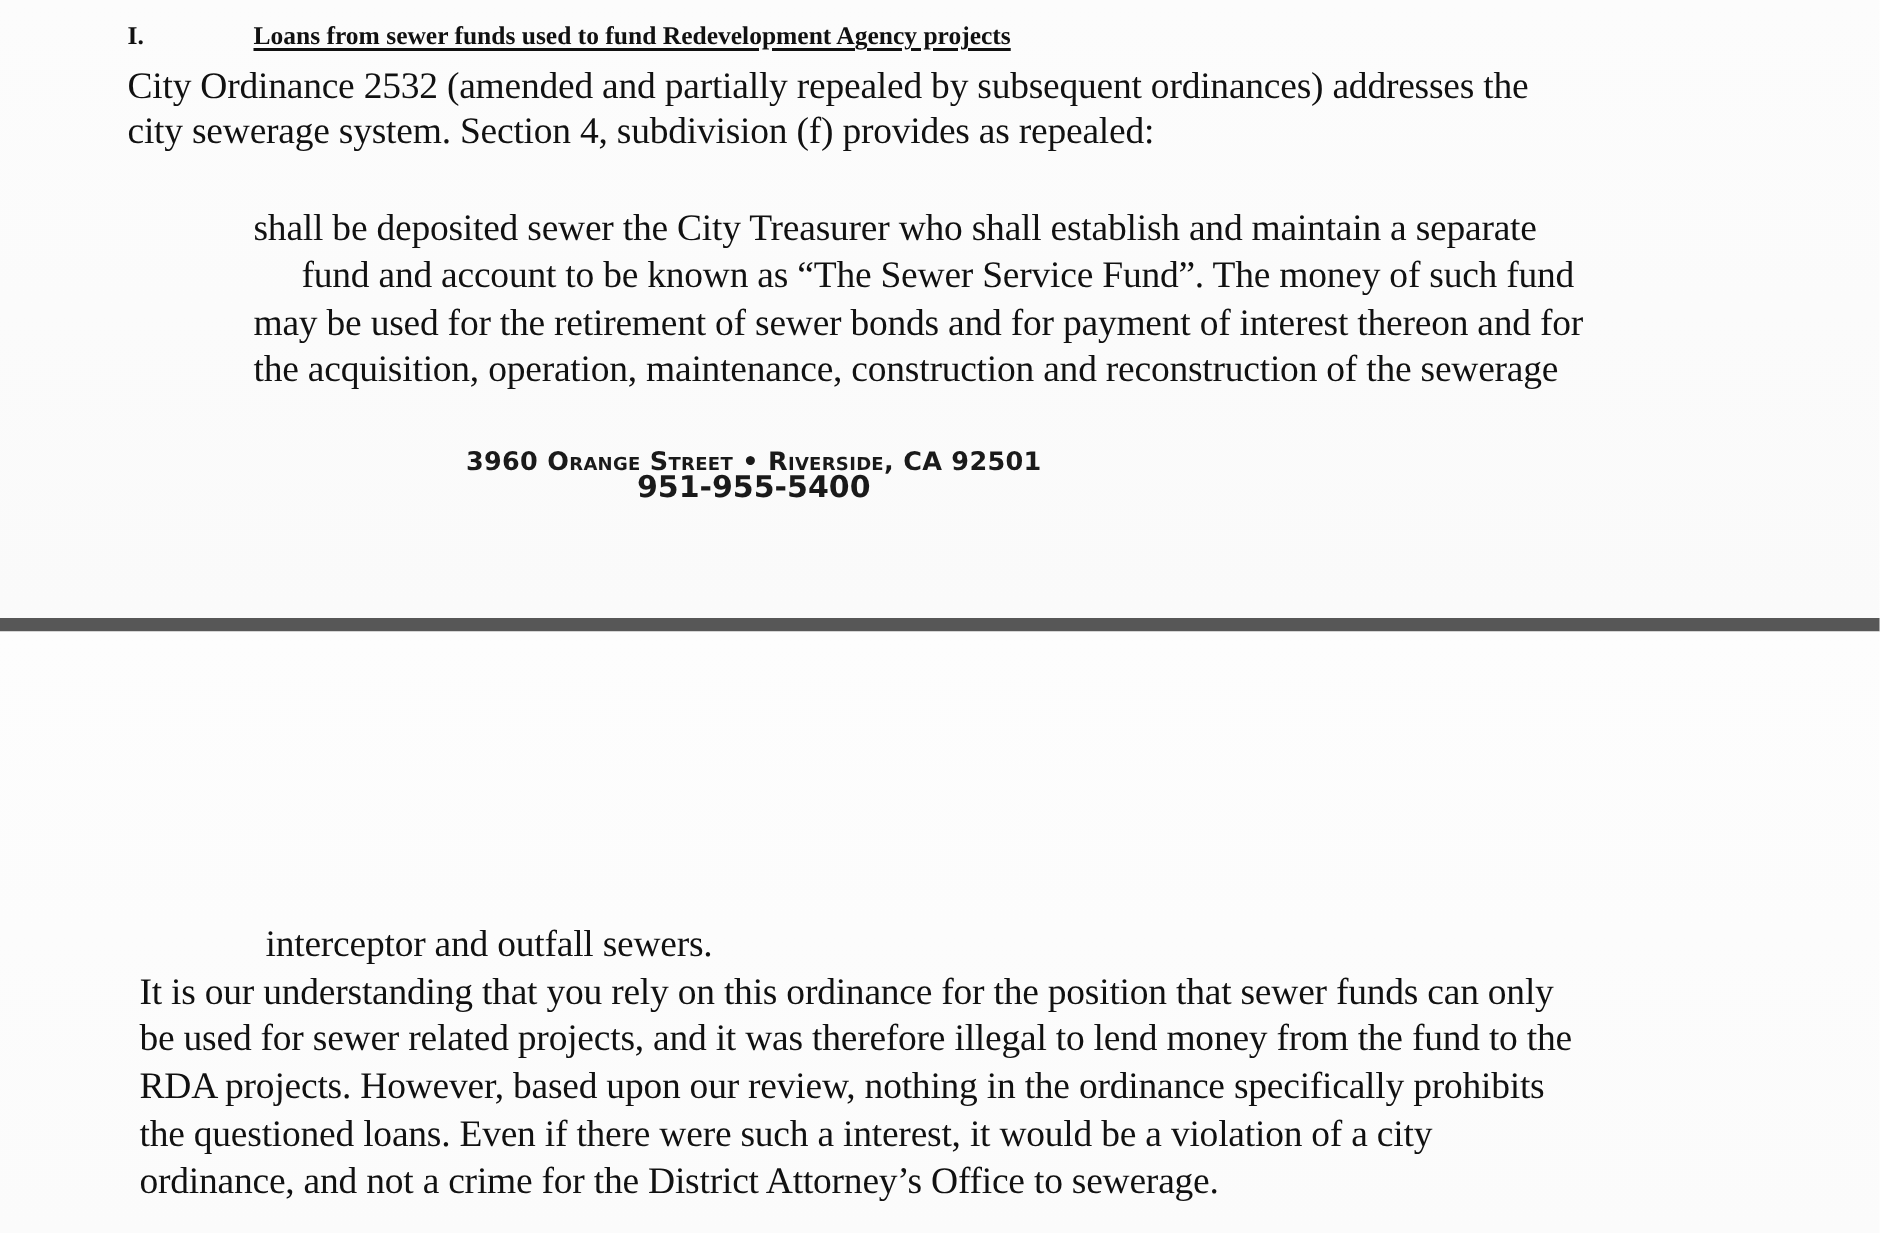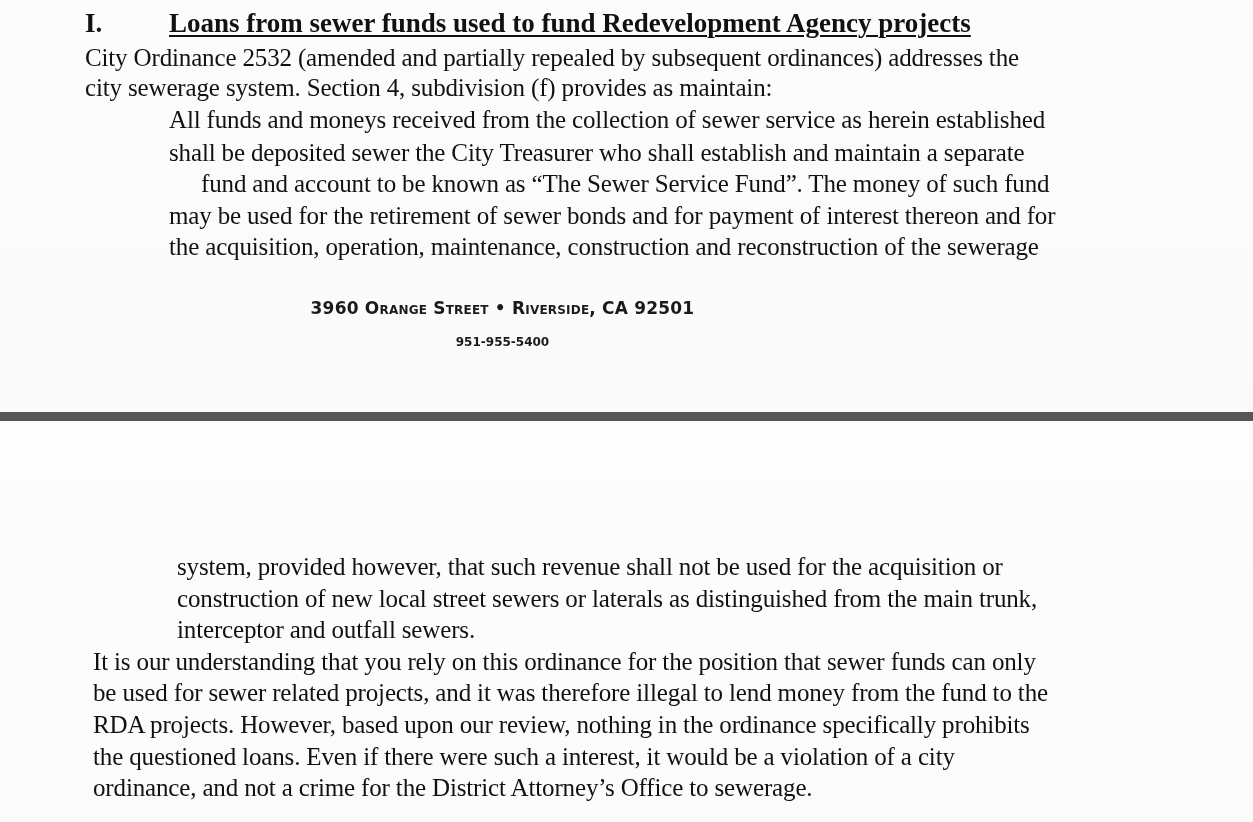--- a/index.html
+++ b/index.html
@@ -43,21 +43,21 @@
       position: absolute;
       white-space: nowrap;
       font-size: 25px;
       line-height: 31px;
       letter-spacing: -0.15px;
     }
     .heading {
       position: absolute;
       left: 85px;
       top: 8px;
-      font-size: 27px;
+      font-size: 17px;
       line-height: 31px;
       font-weight: bold;
       white-space: nowrap;
     }
     .heading .num {
       display: inline-block;
       width: 84px;
     }
     .heading .title {
       text-decoration: underline;
@@ -77,53 +77,50 @@
     .footer-address {
       top: 298px;
       font-size: 17px;
       line-height: 20px;
       letter-spacing: 0.2px;
     }
     .footer-address .sc {
       font-variant: small-caps;
     }
     .footer-phone {
-      top: 332px;
-      font-size: 12px;
+      top: 314px;
+      font-size: 20px;
       line-height: 20px;
     }
   </style>
 </head>
 <body>
 
 <div class="page page-top">
   <div class="heading">
     <span class="num">I.</span><span class="title">Loans from sewer funds used to fund Redevelopment Agency projects</span>
   </div>
 
   <div class="line" style="left:85px; top:42px;">City Ordinance 2532 (amended and partially repealed by subsequent ordinances) addresses the</div>
-  <div class="line" style="left:85px; top:72px;">city sewerage system.  Section 4, subdivision (f) provides as maintain:</div>
+  <div class="line" style="left:85px; top:72px;">city sewerage system.  Section 4, subdivision (f) provides as repealed:</div>
 
-  <div class="line" style="left:169px; top:104px;">All funds and moneys received from the collection of sewer service as herein established</div>
   <div class="line" style="left:169px; top:137px;">shall be deposited sewer the City Treasurer who shall establish and maintain a separate</div>
   <div class="line" style="left:169px; top:168px;margin-left:32px;">fund and account to be known as “The Sewer Service Fund”.  The money of such fund</div>
   <div class="line" style="left:169px; top:231px;">the acquisition, operation, maintenance, construction and reconstruction of the sewerage</div>
   <div class="line" style="left:169px; top:200px;">may be used for the retirement of sewer bonds and for payment of interest thereon and for</div>
 
   <div class="footer footer-address">
     <span class="sc">3960 Orange Street • Riverside, CA 92501</span>
   </div>
   <div class="footer footer-phone">951-955-5400</div>
 </div>
 
 <div class="separator"></div>
 
 <div class="page page-bottom">
-  <div class="line" style="left:177px; top:130px;">system, provided however, that such revenue shall not be used for the acquisition or</div>
-  <div class="line" style="left:177px; top:162px;">construction of new local street sewers or laterals as distinguished from the main trunk,</div>
   <div class="line" style="left:177px; top:193px;">interceptor and outfall sewers.</div>
 
   <div class="line" style="left:93px; top:225px;">It is our understanding that you rely on this ordinance for the position that sewer funds can only</div>
   <div class="line" style="left:93px; top:256px;">be used for sewer related projects, and it was therefore illegal to lend money from the fund to the</div>
   <div class="line" style="left:93px; top:288px;">RDA projects.  However, based upon our review, nothing in the ordinance specifically prohibits</div>
   <div class="line" style="left:93px; top:320px;">the questioned loans.  Even if there were such a interest, it would be a violation of a city</div>
   <div class="line" style="left:93px; top:351px;">ordinance, and not a crime for the District Attorney’s Office to sewerage.</div>
 </div>
 
 </body></html>

